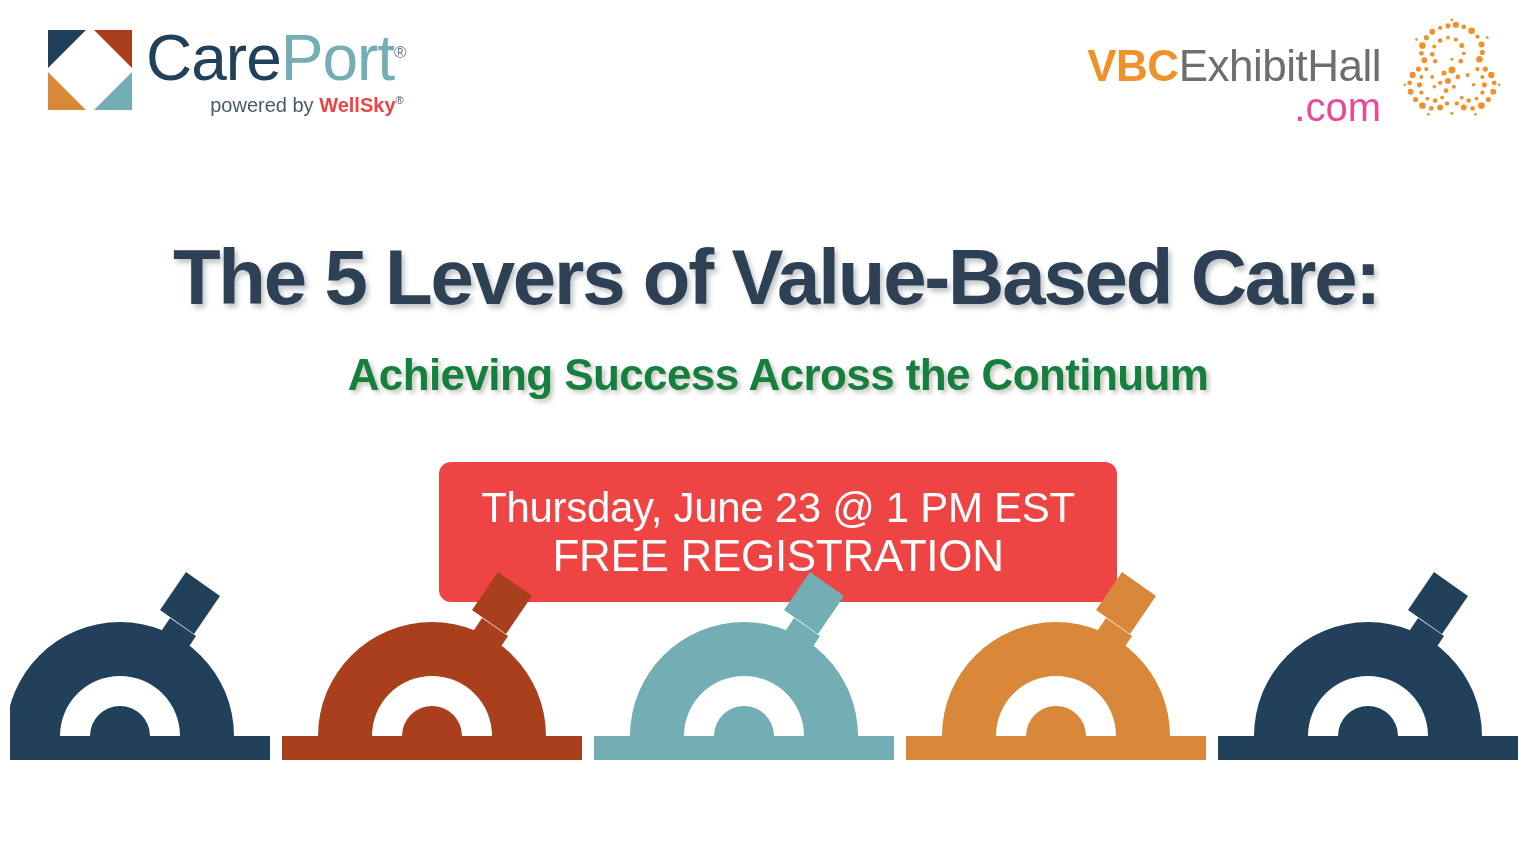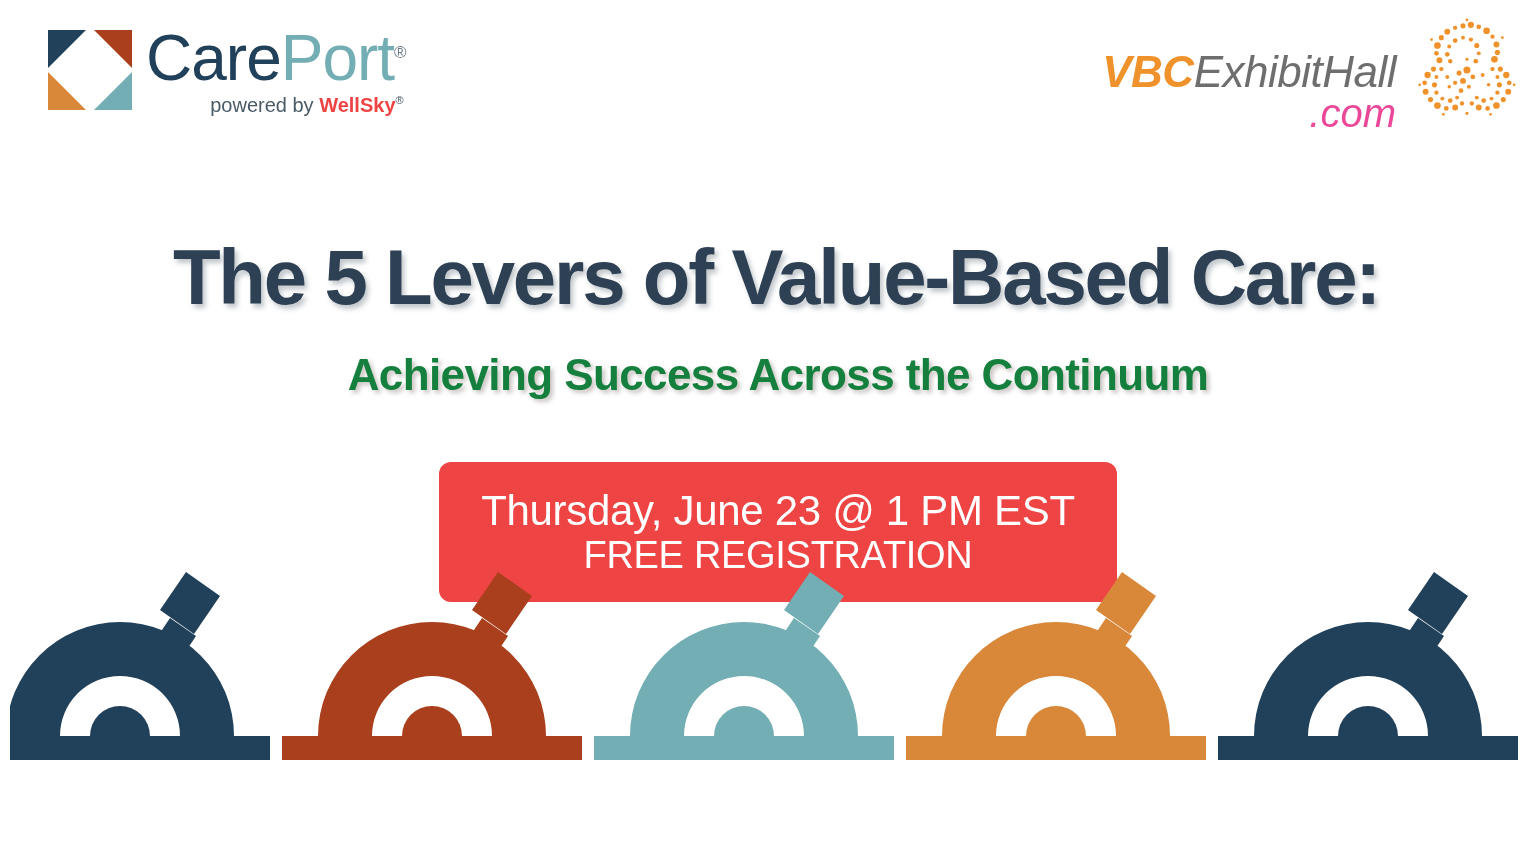--- a/index.html
+++ b/index.html
@@ -100,25 +100,24 @@
     color: #ef4444;
   }
   .cp-tag .tag-reg {
     font-size: 11px;
     vertical-align: super;
   }
 
   
   .vbc-logo {
     position: absolute;
-    right: 24px;
+    right: 39px;
     top: 20px;
     display: flex;
-    align-items: flex-end;
-    font-style: italic;
+    align-items: center;
   }
   .vbc-words {
     text-align: right;
     padding-top: 18px;
   }
   .vbc-line1 {
     font-size: 44px;
     line-height: 1.0;
     white-space: nowrap;
     letter-spacing: -0.5px;
@@ -183,21 +182,21 @@
     justify-content: center;
     color: #ffffff;
   }
   .cta-line1 {
     font-size: 42px;
     line-height: 1.12;
     white-space: nowrap;
     letter-spacing: -0.3px;
   }
   .cta-line2 {
-    font-size: 38px;
+    font-size: 44px;
     line-height: 1.12;
     white-space: nowrap;
     letter-spacing: -0.3px;
   }
 
   
   .levers {
     position: absolute;
     left: 0;
     bottom: 0;

